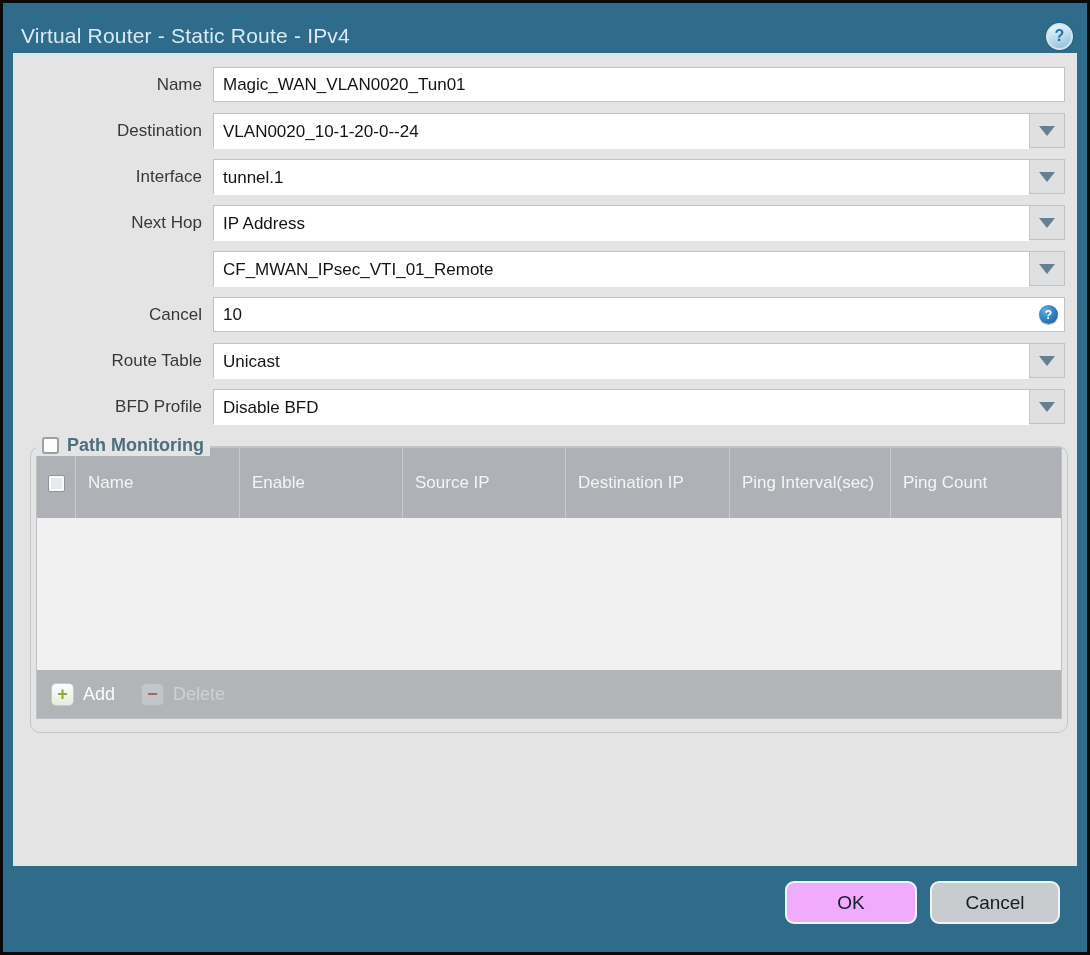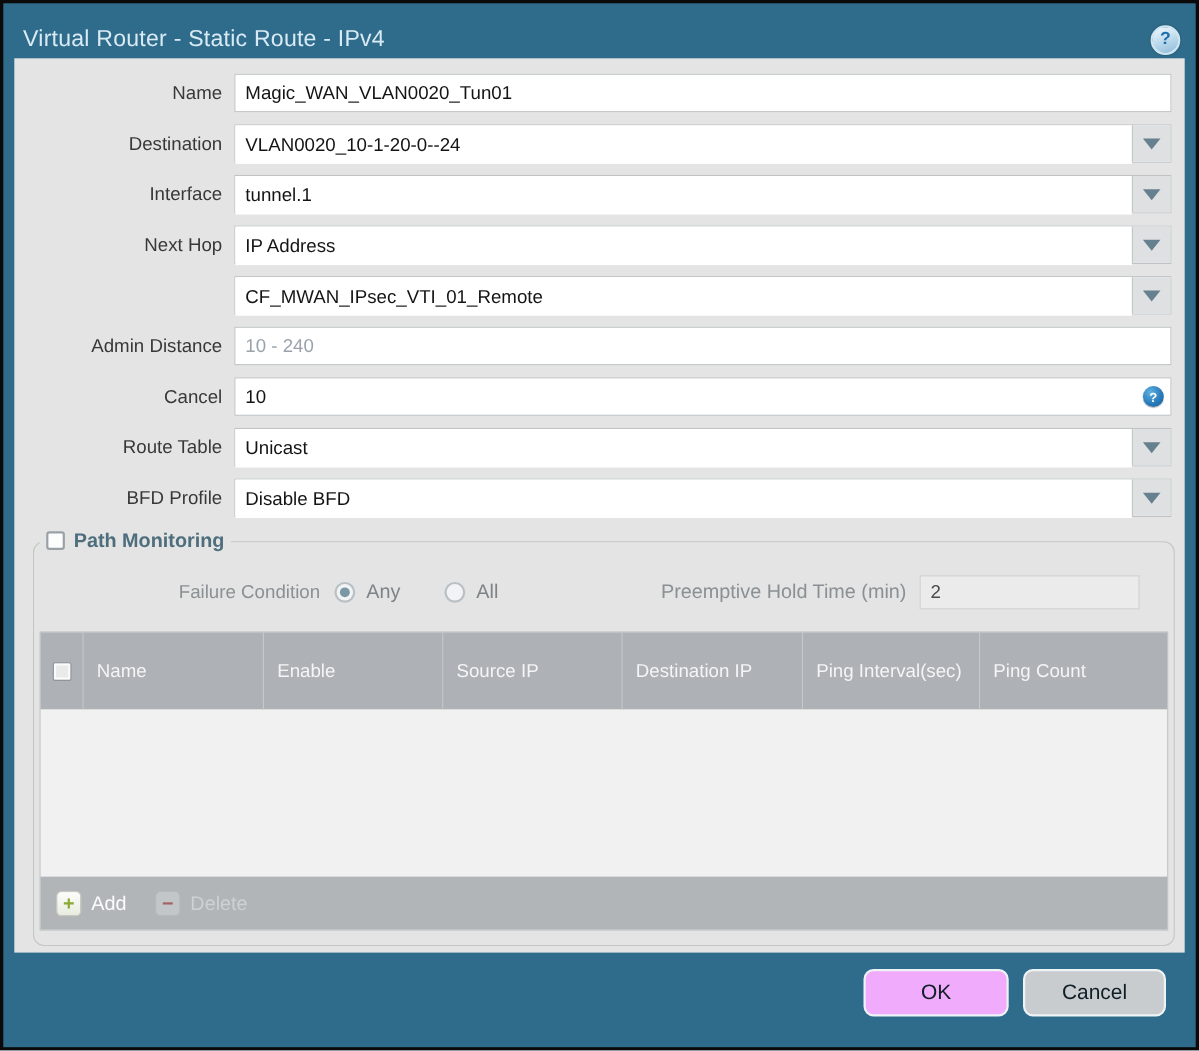--- a/index.html
+++ b/index.html
@@ -227,26 +227,20 @@
       <div class="fctrl">
         <div class="combo">
           <input class="tbox" value="CF_MWAN_IPsec_VTI_01_Remote" style="">
           <div class="drop">
             <div class="tri"></div>
           </div>
         </div>
       </div>
     </div>
 
-    <div class="frow">
-      <div class="flabel">Admin Distance</div>
-      <div class="fctrl">
-        <input class="tbox" placeholder="10 - 240" style="">
-      </div>
-    </div>
 
     <div class="frow">
       <div class="flabel">Cancel</div>
       <div class="fctrl">
         <div class="metric-wrap">
           <input class="tbox" value="10" style="">
           <div class="metric-help">
             <span>?</span>
           </div>
         </div>
@@ -276,33 +270,20 @@
         </div>
       </div>
     </div>
 
     <div class="pm-fieldset">
       <div class="pm-legend">
         <div class="pm-checkbox"></div>
         <span class="pm-title">Path Monitoring</span>
       </div>
 
-      <div class="pm-row">
-        <div class="fc-label">Failure Condition</div>
-        <div class="radio-opt">
-          <div class="radio sel"></div>
-          <span class="radio-label">Any</span>
-        </div>
-        <div class="radio-opt">
-          <div class="radio"></div>
-          <span class="radio-label">All</span>
-        </div>
-        <div class="ph-label">Preemptive Hold Time (min)</div>
-        <input class="ph-input" disabled="" value="2" style="">
-      </div>
 
       <div class="pm-table">
         <div class="thead">
           <div class="th">
             <div class="th-check"></div>
           </div>
           <div class="th">Name</div>
           <div class="th">Enable</div>
           <div class="th">Source IP</div>
           <div class="th">Destination IP</div>

